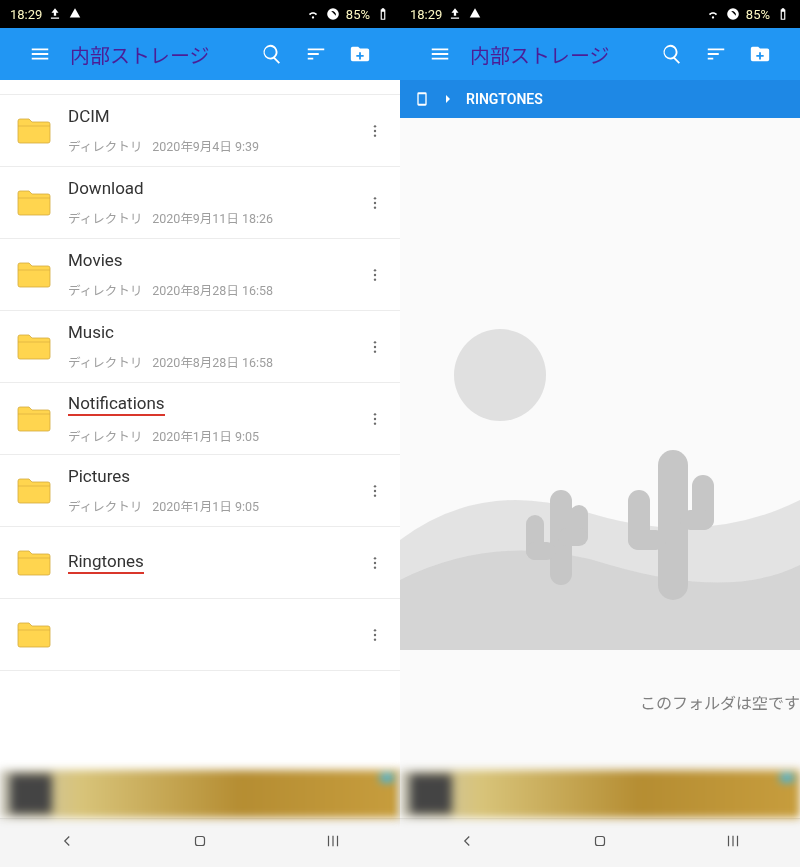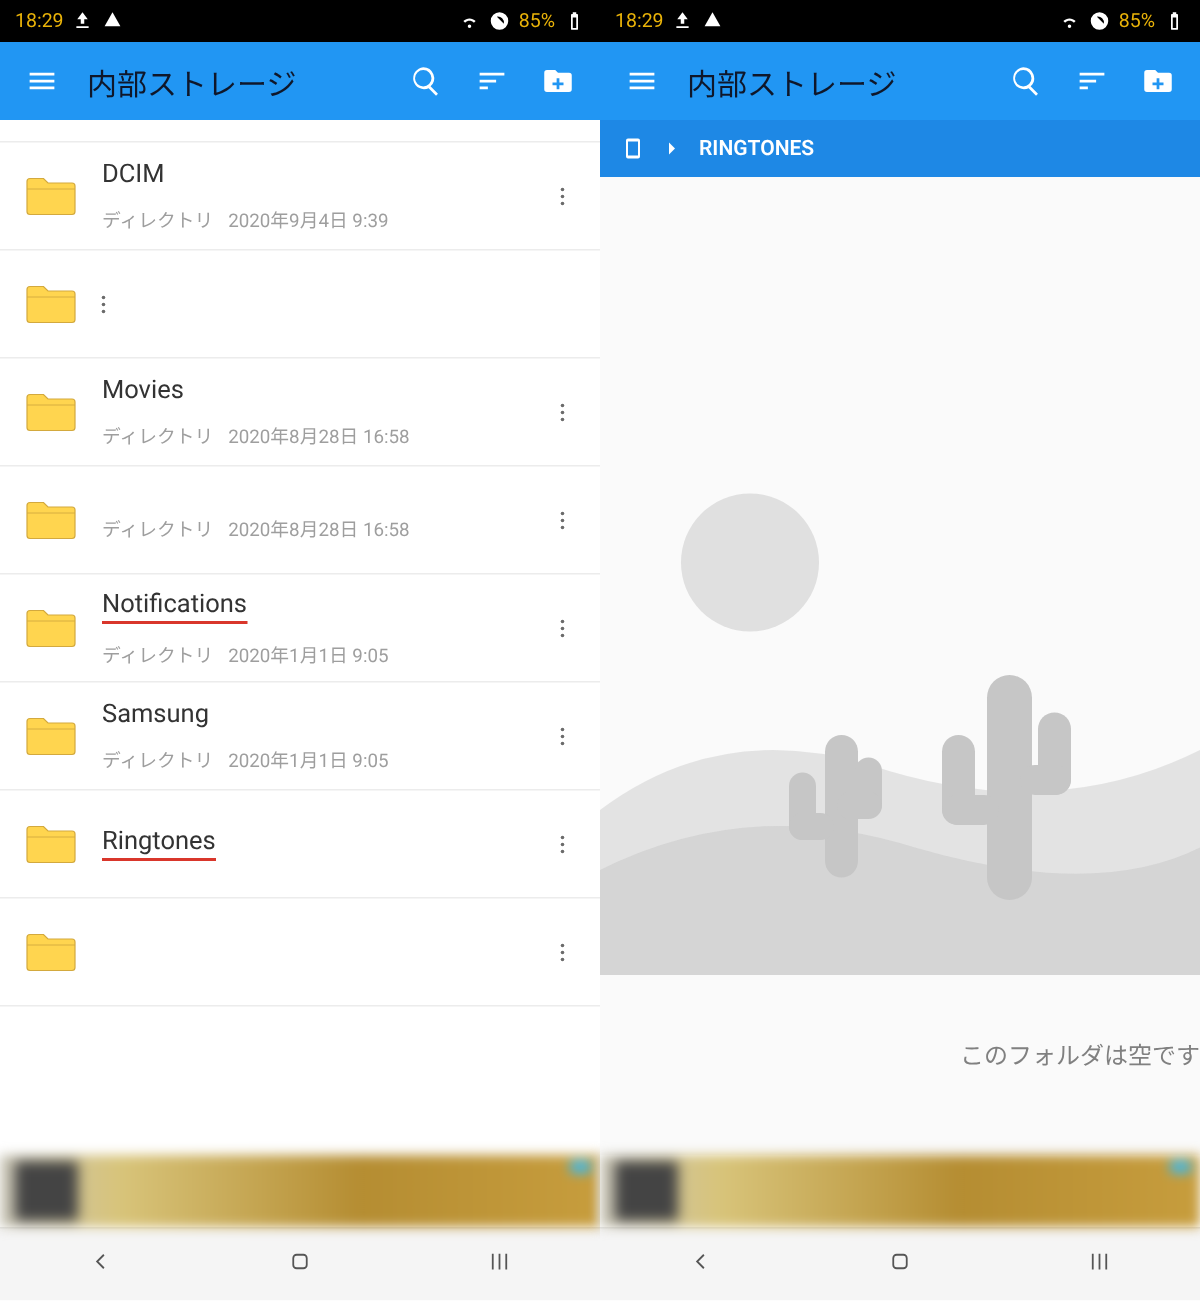--- a/index.html
+++ b/index.html
@@ -17,26 +17,26 @@
     --red:#d9362b;
     --ad1:#c9a344;
     --ad2:#b6852a;
     --nav:#f5f5f5;
   }
   html,body{margin:0;padding:0;font-family:"Segoe UI",Roboto,"Helvetica Neue",Arial,"Noto Sans JP",sans-serif;background:#fff;}
   .stage{width:800px;height:867px;display:flex;position:relative;overflow:hidden;}
   .phone{width:400px;height:867px;display:flex;flex-direction:column;position:relative;background:#fff;}
 
   
-  .status{height:28px;background:#000;color:#eab308;display:flex;align-items:center;padding:0 10px;font-size:13px;gap:6px;}
+  .status{height:28px;background:#000;color:#fef9c3;display:flex;align-items:center;padding:0 10px;font-size:13px;gap:6px;}
   .status .spacer{flex:1;}
   .status svg{width:14px;height:14px;fill:#fff;}
 
   
-  .appbar{height:52px;background:var(--blue);color:#0f172a;display:flex;align-items:center;padding:0 8px;gap:4px;}
+  .appbar{height:52px;background:var(--blue);color:#4c1d95;display:flex;align-items:center;padding:0 20px;gap:4px;}
   .appbar .title{flex:1;font-size:20px;padding-left:6px;}
   .appbar .icon-btn{width:40px;height:40px;display:flex;align-items:center;justify-content:center;}
   .appbar svg{width:22px;height:22px;fill:#fff;}
 
   
   .breadcrumb{height:38px;background:var(--blue-dark);color:#fff;display:flex;align-items:center;padding:0 14px;font-size:14px;font-weight:600;gap:10px;}
   .breadcrumb svg{width:16px;height:16px;fill:#fff;}
 
   
   .list{flex:1;overflow:hidden;display:flex;flex-direction:column;position:relative;}
@@ -139,20 +139,24 @@
             </svg>
           </div>
         </div>
         <div class="row">
     <div class="folder-ico">
             <svg viewBox="0 0 36 30">
               <path d="M2 5 a2 2 0 0 1 2-2 h9 l3 3 h16 a2 2 0 0 1 2 2 v17 a2 2 0 0 1 -2 2 H4 a2 2 0 0 1 -2 -2 z" fill="var(--folder-fill)" stroke="var(--folder-stroke)" stroke-width="0.8"></path>
               <path d="M2 10 h32" stroke="var(--folder-stroke)" stroke-width="0.6"></path>
             </svg>
           </div>
+    <div class="row-txt">
+      <div><span class="row-name ">Download</span></div>
+      <div class="row-sub"><span>ディレクトリ</span><span>2020年9月11日 18:26</span></div>
+    </div>
     <div class="more-btn">
             <svg viewBox="0 0 24 24">
               <circle cx="12" cy="5" r="1.8"></circle>
               <circle cx="12" cy="12" r="1.8"></circle>
               <circle cx="12" cy="19" r="1.8"></circle>
             </svg>
           </div>
         </div>
         <div class="row">
     <div class="folder-ico">
@@ -174,20 +178,21 @@
           </div>
         </div>
         <div class="row">
     <div class="folder-ico">
             <svg viewBox="0 0 36 30">
               <path d="M2 5 a2 2 0 0 1 2-2 h9 l3 3 h16 a2 2 0 0 1 2 2 v17 a2 2 0 0 1 -2 2 H4 a2 2 0 0 1 -2 -2 z" fill="var(--folder-fill)" stroke="var(--folder-stroke)" stroke-width="0.8"></path>
               <path d="M2 10 h32" stroke="var(--folder-stroke)" stroke-width="0.6"></path>
             </svg>
           </div>
     <div class="row-txt">
+      <div><span class="row-name ">Music</span></div>
       <div class="row-sub"><span>ディレクトリ</span><span>2020年8月28日 16:58</span></div>
     </div>
     <div class="more-btn">
             <svg viewBox="0 0 24 24">
               <circle cx="12" cy="5" r="1.8"></circle>
               <circle cx="12" cy="12" r="1.8"></circle>
               <circle cx="12" cy="19" r="1.8"></circle>
             </svg>
           </div>
         </div>
@@ -211,21 +216,21 @@
           </div>
         </div>
         <div class="row">
     <div class="folder-ico">
             <svg viewBox="0 0 36 30">
               <path d="M2 5 a2 2 0 0 1 2-2 h9 l3 3 h16 a2 2 0 0 1 2 2 v17 a2 2 0 0 1 -2 2 H4 a2 2 0 0 1 -2 -2 z" fill="var(--folder-fill)" stroke="var(--folder-stroke)" stroke-width="0.8"></path>
               <path d="M2 10 h32" stroke="var(--folder-stroke)" stroke-width="0.6"></path>
             </svg>
           </div>
     <div class="row-txt">
-      <div><span class="row-name ">Samsung</span></div>
+      <div><span class="row-name ">Pictures</span></div>
       <div class="row-sub"><span>ディレクトリ</span><span>2020年1月1日 9:05</span></div>
     </div>
     <div class="more-btn">
             <svg viewBox="0 0 24 24">
               <circle cx="12" cy="5" r="1.8"></circle>
               <circle cx="12" cy="12" r="1.8"></circle>
               <circle cx="12" cy="19" r="1.8"></circle>
             </svg>
           </div>
         </div>

